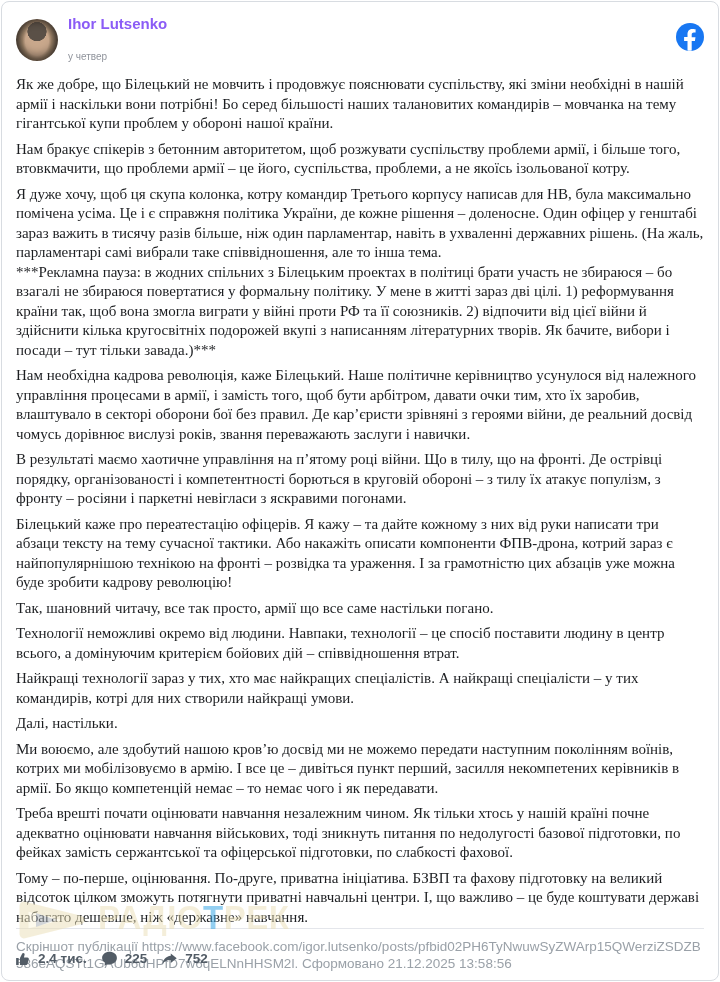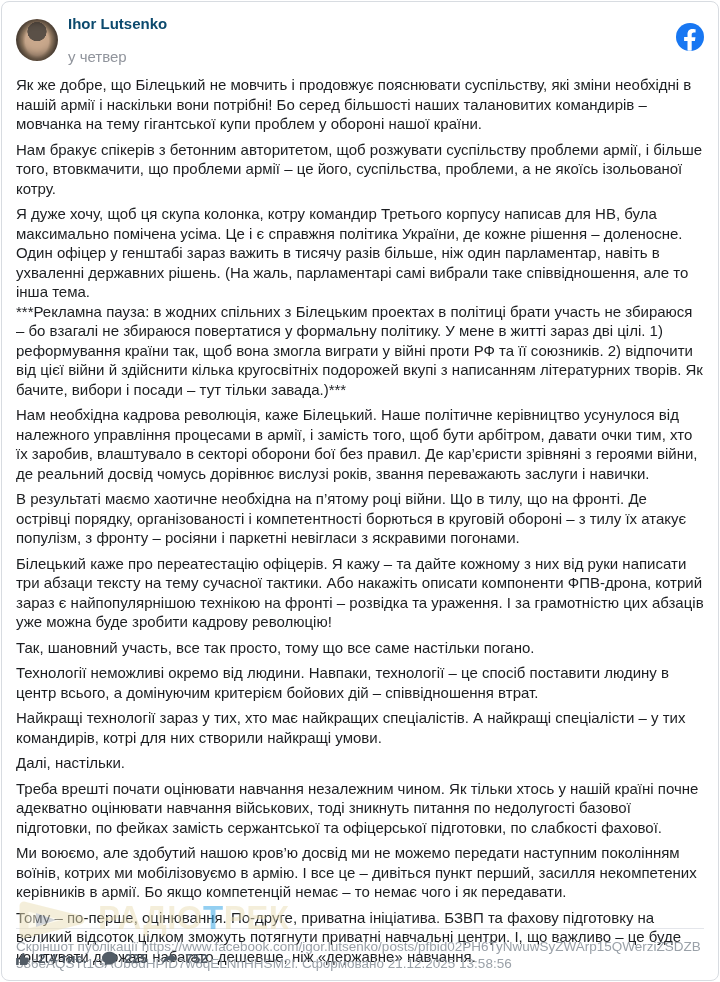--- a/index.html
+++ b/index.html
@@ -12,25 +12,25 @@
   .hdr { display:flex; align-items:center; padding:12px 14px 4px 14px; }
   .avatar {
     width:42px; height:42px; border-radius:50%; flex:0 0 42px;
     background:
       radial-gradient(circle at 50% 30%, #5a5047 0 26%, transparent 27%),
       radial-gradient(ellipse 46% 58% at 50% 52%, #c9a88c 0 60%, #9b8268 75%, #6b5c4d 100%);
     background-color:#4e463e;
     box-shadow: inset 0 -6px 8px rgba(40,33,28,.55), inset 0 4px 6px rgba(30,25,20,.45);
   }
   .hdr-meta { margin-left:10px; flex:1; }
-  .hdr-name { font-size:15px; font-weight:bold; color:#0c4a6e; line-height:19px; }
-  .hdr-time { font-size:15px; color:#90949c; line-height:17px; margin-top:15px; }
+  .hdr-name { font-size:15px; font-weight:bold; color:#8b5cf6; line-height:19px; }
+  .hdr-time { font-size:10px; color:#90949c; line-height:17px; margin-top:15px; }
   .fb-logo { flex:0 0 28px; width:28px; height:28px; margin:-6px 0 0 8px; }
   
-  .post-text { padding:0 14px; }
+  .post-text { padding:0 14px;font-family:Liberation Serif, serif; }
   .post-text p {
     font-size:15px; line-height:19.5px; color:#1c1e21;
     margin:6px 0; white-space:pre-line;
     letter-spacing:0;
   }
   .post-text p:first-child { margin-top:6px; }
   
   .divider { position:absolute; left:14px; right:14px; top:926px; height:1px; background:#e4e6eb; }
   .watermark {
     position:absolute; left:12px; top:897px; display:flex; align-items:flex-start;
@@ -78,35 +78,35 @@
 
       <p>Як же добре, що Білецький не мовчить і продовжує пояснювати суспільству, які зміни необхідні в нашій армії і наскільки вони потрібні! Бо серед більшості наших талановитих командирів – мовчанка на тему гігантської купи проблем у обороні нашої країни.</p>
 
       <p>Нам бракує спікерів з бетонним авторитетом, щоб розжувати суспільству проблеми армії, і більше того, втовкмачити, що проблеми армії – це його, суспільства, проблеми, а не якоїсь ізольованої котру.</p>
 
       <p>Я дуже хочу, щоб ця скупа колонка, котру командир Третього корпусу написав для НВ, була максимально помічена усіма. Це і є справжня політика України, де кожне рішення – доленосне. Один офіцер у генштабі зараз важить в тисячу разів більше, ніж один парламентар, навіть в ухваленні державних рішень. (На жаль, парламентарі самі вибрали таке співвідношення, але то інша тема.
 ***Рекламна пауза: в жодних спільних з Білецьким проектах в політиці брати участь не збираюся – бо взагалі не збираюся повертатися у формальну політику. У мене в житті зараз дві цілі. 1) реформування країни так, щоб вона змогла виграти у війні проти РФ та її союзників. 2) відпочити від цієї війни й здійснити кілька кругосвітніх подорожей вкупі з написанням літературних творів. Як бачите, вибори і посади – тут тільки завада.)***</p>
 
       <p>Нам необхідна кадрова революція, каже Білецький. Наше політичне керівництво усунулося від належного управління процесами в армії, і замість того, щоб бути арбітром, давати очки тим, хто їх заробив, влаштувало в секторі оборони бої без правил. Де кар’єристи зрівняні з героями війни, де реальний досвід чомусь дорівнює вислузі років, звання переважають заслуги і навички.</p>
 
-      <p>В результаті маємо хаотичне необхідна на п’ятому році війни. Що в тилу, що на фронті. Де острівці порядку, організованості і компетентності борються в круговій обороні – з тилу їх атакує популізм, з фронту – росіяни і паркетні невігласи з яскравими погонами.</p>
+      <p>В результаті маємо хаотичне управління на п’ятому році війни. Що в тилу, що на фронті. Де острівці порядку, організованості і компетентності борються в круговій обороні – з тилу їх атакує популізм, з фронту – росіяни і паркетні невігласи з яскравими погонами.</p>
 
       <p>Білецький каже про переатестацію офіцерів. Я кажу – та дайте кожному з них від руки написати три абзаци тексту на тему сучасної тактики. Або накажіть описати компоненти ФПВ-дрона, котрий зараз є найпопулярнішою технікою на фронті – розвідка та ураження. І за грамотністю цих абзаців уже можна буде зробити кадрову революцію!</p>
 
-      <p>Так, шановний участь, все так просто, тому що все саме настільки погано.</p>
+      <p>Так, шановний читачу, все так просто, армії що все саме настільки погано.</p>
 
       <p>Технології неможливі окремо від людини. Навпаки, технології – це спосіб поставити людину в центр всього, а домінуючим критерієм бойових дій – співвідношення втрат.</p>
 
       <p>Найкращі технології зараз у тих, хто має найкращих спеціалістів. А найкращі спеціалісти – у тих командирів, котрі для них створили найкращі умови.</p>
 
       <p>Далі, настільки.</p>
 
+      <p>Ми воюємо, але здобутий нашою кров’ю досвід ми не можемо передати наступним поколінням воїнів, котрих ми мобілізовуємо в армію. І все це – дивіться пункт перший, засилля некомпетених керівників в армії. Бо якщо компетенцій немає – то немає чого і як передавати.</p>
+
       <p>Треба врешті почати оцінювати навчання незалежним чином. Як тільки хтось у нашій країні почне адекватно оцінювати навчання військових, тоді зникнуть питання по недолугості базової підготовки, по фейках замість сержантської та офіцерської підготовки, по слабкості фахової.</p>
-
-      <p>Ми воюємо, але здобутий нашою кров’ю досвід ми не можемо передати наступним поколінням воїнів, котрих ми мобілізовуємо в армію. І все це – дивіться пункт перший, засилля некомпетених керівників в армії. Бо якщо компетенцій немає – то немає чого і як передавати.</p>
 
       <p>Тому – по-перше, оцінювання. По-друге, приватна ініціатива. БЗВП та фахову підготовку на великий відсоток цілком зможуть потягнути приватні навчальні центри. І, що важливо – це буде коштувати державі набагато дешевше, ніж «державне» навчання.</p>
     </div>
 
   <div class="divider"></div>
 
   <div class="watermark">
     <svg width="84" height="42" viewBox="0 0 84 42">
       <path d="M10 7 L66 21 L10 35 Z" fill="#fdf6dd" stroke="#eadfb6" stroke-width="9" stroke-linejoin="round"></path>
       <path d="M22 14 L42 21 L22 28 Z" fill="#a7adb3"></path>

